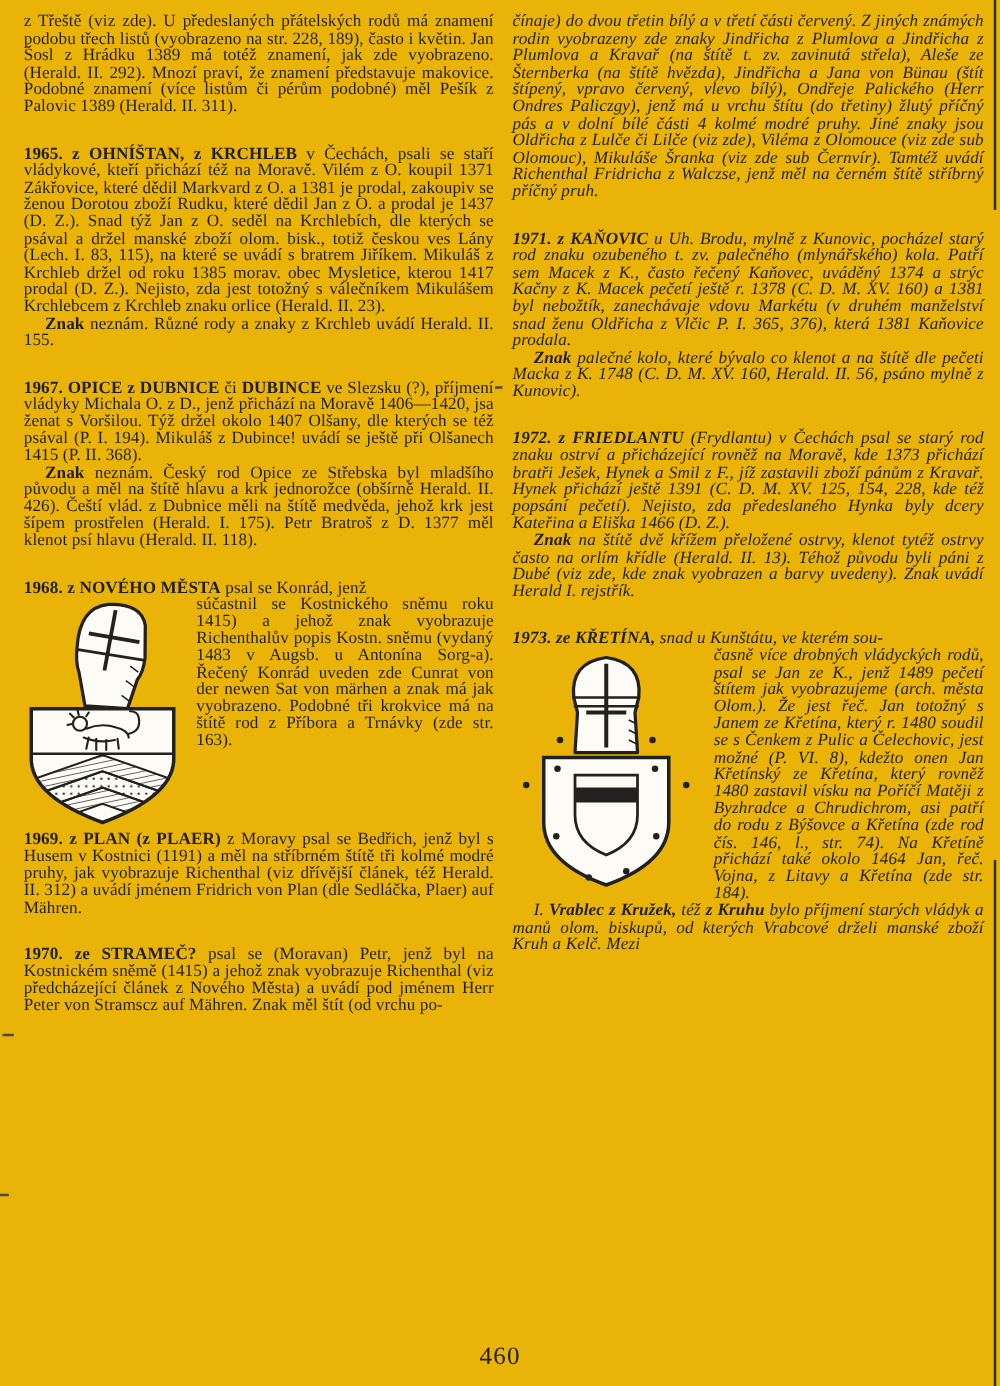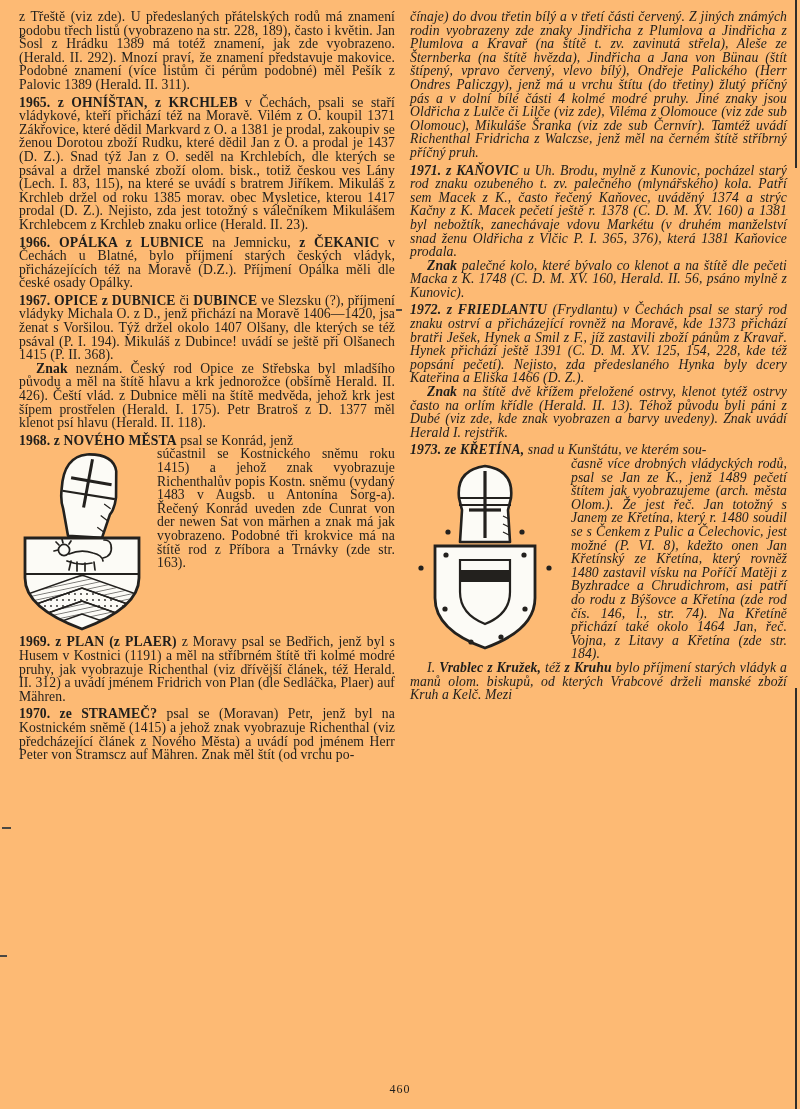--- a/index.html
+++ b/index.html
@@ -1,55 +1,55 @@
 <!DOCTYPE html>
 <html><head>
 <meta charset="utf-8">
 <style>
   html,body{margin:0;padding:0;background:#9a9a9a;}
   .page{
     width:800px;height:1109px;position:relative;overflow:hidden;
-    background:#fdba74;
+    background:#eab308;
     box-sizing:border-box;padding:10px 13px 0 19px;
     font-family:"Liberation Serif","DejaVu Serif",serif;
     color:#1f1e1c;
   }
   .columns{display:flex;gap:15px;}
   .col{font-size:13.7px;line-height:13.6px;text-align:justify;letter-spacing:0.1px;}
   .col-left{width:376px;}
   .col-right{width:377px;font-style:italic;}
   .para{clear:left;}
-  .para.space{margin-top:4px;}
+  .para.space{margin-top:24px;}
   .para.indent{text-indent:17px;}
   .para b{font-weight:bold;}
   .arms{float:left;}
   .arms-1968{width:128px;height:185px;margin:1px 10px 2px 0;}
   .arms-1973{width:150px;height:196px;margin:1px 11px 2px 0;}
   .arms svg{display:block;width:100%;height:100%;}
   .page-number{
     position:absolute;left:0;right:0;bottom:12px;text-align:center;
-    font-size:12px;letter-spacing:1px;
+    font-size:20px;letter-spacing:1px;
   }
   .scan-edge{position:absolute;background:#2f2d2a;width:2px;right:3px;}
   .scan-edge.top{top:0;height:168px;}
   .scan-edge.bottom{top:688px;height:421px;}
   .scan-mark{position:absolute;background:#4a4843;height:2px;}
   .scan-mark.m1{left:2px;top:827px;width:9px;}
   .scan-mark.m2{left:0;top:955px;width:7px;}
   .scan-mark.m3{left:396px;top:309px;width:6px;}
 </style>
 </head>
 <body>
 
 <div class="page">
   <div class="columns">
     <div class="col col-left" id="col-left">
         <div class="para"><span>z Třeště (viz zde). U předeslaných přátelských rodů má znamení podobu třech listů (vyobrazeno na str. 228, 189), často i květin. Jan Šosl z Hrádku 1389 má totéž znamení, jak zde vyobrazeno. (Herald. II. 292). Mnozí praví, že znamení představuje makovice. Podobné znamení (více listům či pérům podobné) měl Pešík z Palovic 1389 (Herald. II. 311).</span></div>
         <div class="para space"><b>1965. z OHNÍŠTAN, z KRCHLEB</b><span> v Čechách, psali se staří vládykové, kteří přichází též na Moravě. Vilém z O. koupil 1371 Zákřovice, které dědil Markvard z O. a 1381 je prodal, zakoupiv se ženou Dorotou zboží Rudku, které dědil Jan z O. a prodal je 1437 (D. Z.). Snad týž Jan z O. seděl na Krchlebích, dle kterých se psával a držel manské zboží olom. bisk., totiž českou ves Lány (Lech. I. 83, 115), na které se uvádí s bratrem Jiříkem. Mikuláš z Krchleb držel od roku 1385 morav. obec Mysletice, kterou 1417 prodal (D. Z.). Nejisto, zda jest totožný s válečníkem Mikulášem Krchlebcem z Krchleb znaku orlice (Herald. II. 23).</span></div>
-        <div class="para space"><b>1966. OPÁLKA z LUBNICE</b><span> na Jemnicku, </span><b>z ČEKANIC</b><span> v Čechách u Blatné, bylo příjmení starých českých vládyk, přicházejících též na Moravě (D.Z.). Příjmení Opálka měli dle české osady Opálky.</span></div>
+        <div class="para indent"><b>Znak</b><span> neznám. Různé rody a znaky z Krchleb uvádí Herald. II. 155.</span></div>
         <div class="para space"><b>1967. OPICE z DUBNICE</b><span> či </span><b>DUBINCE</b><span> ve Slezsku (?), příjmení vládyky Michala O. z D., jenž přichází na Moravě 1406—1420, jsa ženat s Voršilou. Týž držel okolo 1407 Olšany, dle kterých se též psával (P. I. 194). Mikuláš z Dubince! uvádí se ještě při Olšanech 1415 (P. II. 368).</span></div>
         <div class="para indent"><b>Znak</b><span> neznám. Český rod Opice ze Střebska byl mladšího původu a měl na štítě hlavu a krk jednorožce (obšírně Herald. II. 426). Čeští vlád. z Dubnice měli na štítě medvěda, jehož krk jest šípem prostřelen (Herald. I. 175). Petr Bratroš z D. 1377 měl klenot psí hlavu (Herald. II. 118).</span></div>
         <div class="para space"><b>1968. z NOVÉHO MĚSTA</b><span> psal se Konrád, jenž</span></div>
         <div class="para"><span class="arms arms-1968">
     <svg viewBox="0 0 128 185" xmlns="http://www.w3.org/2000/svg">
       <defs>
         <pattern id="hatch68" width="4.6" height="4.6" patternUnits="userSpaceOnUse" patternTransform="rotate(78)">
           <line x1="0" y1="0" x2="0" y2="4.6" stroke="#23211e" stroke-width="1.1"></line>
         </pattern>
         <pattern id="dots68" width="6" height="6" patternUnits="userSpaceOnUse">

